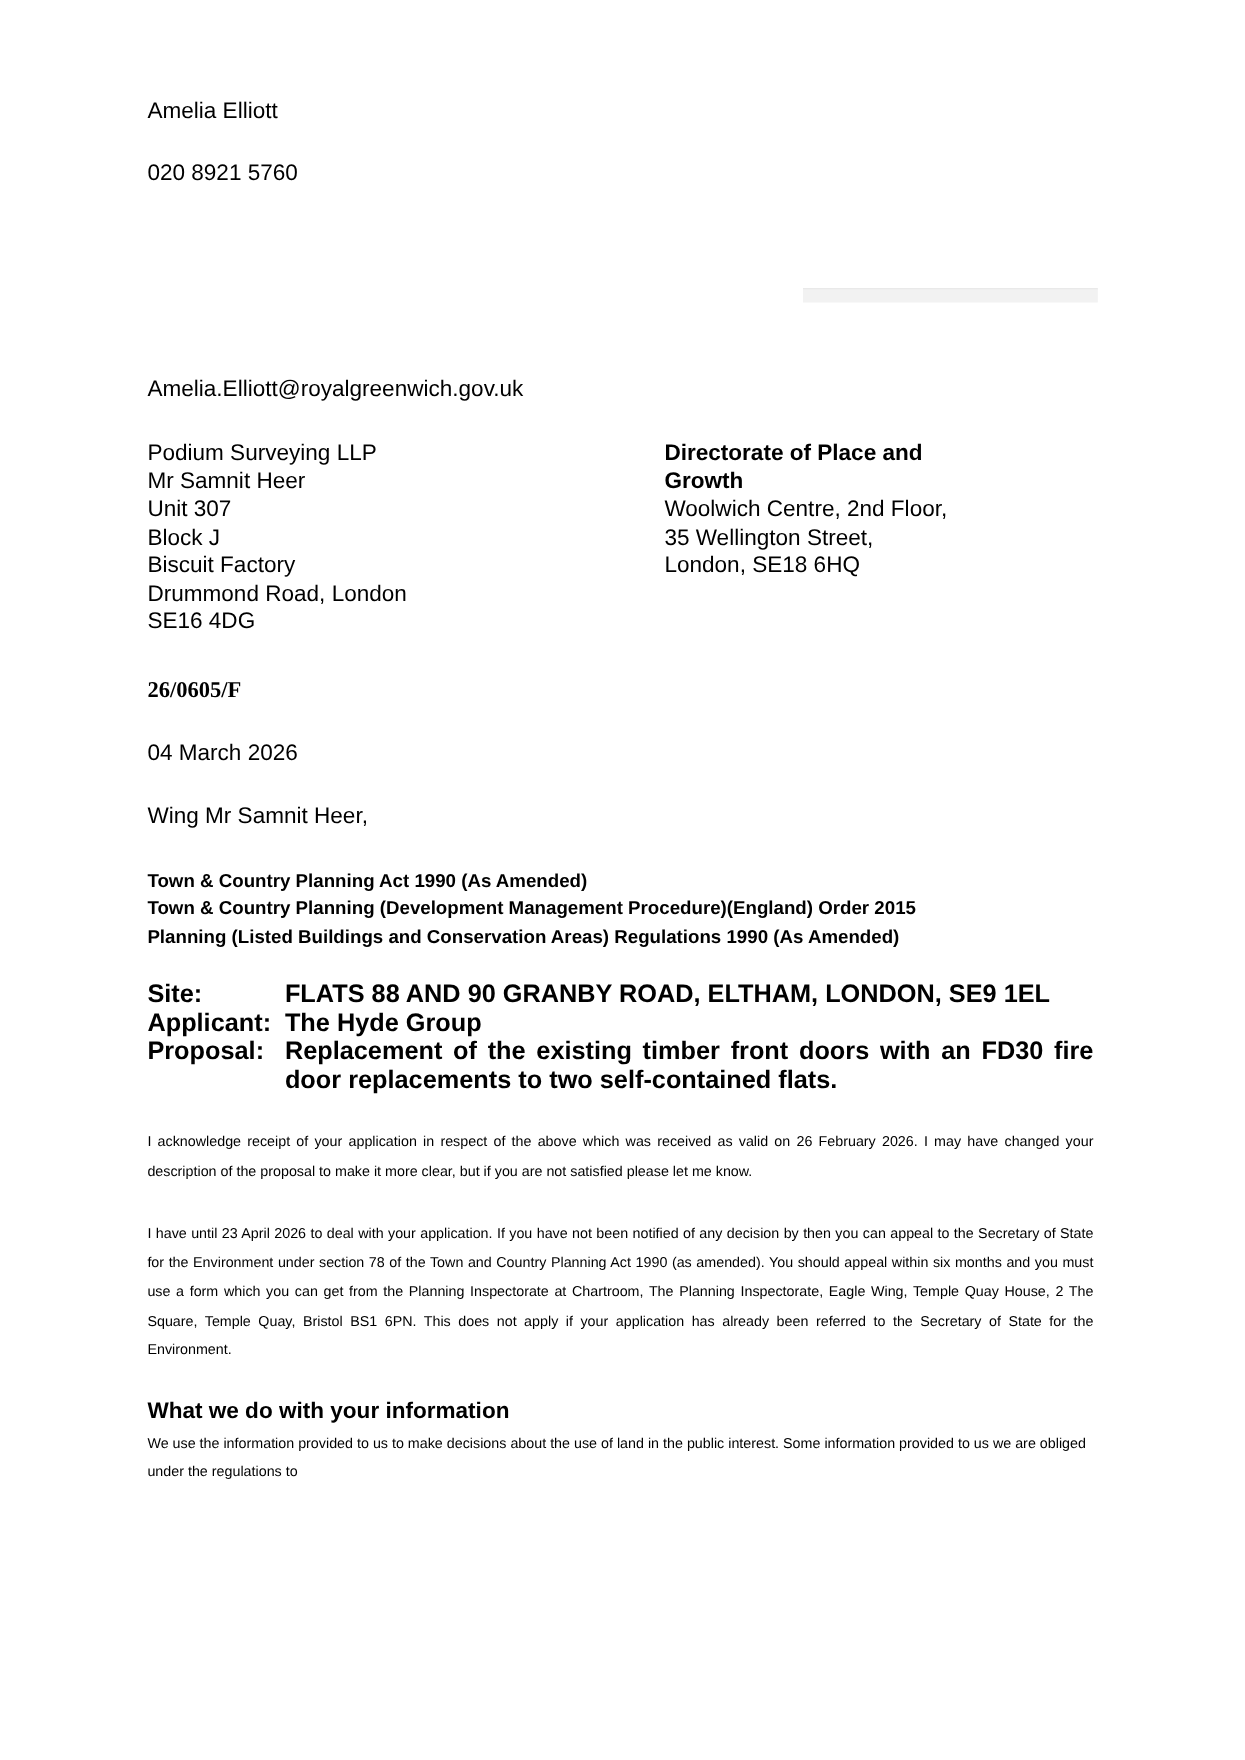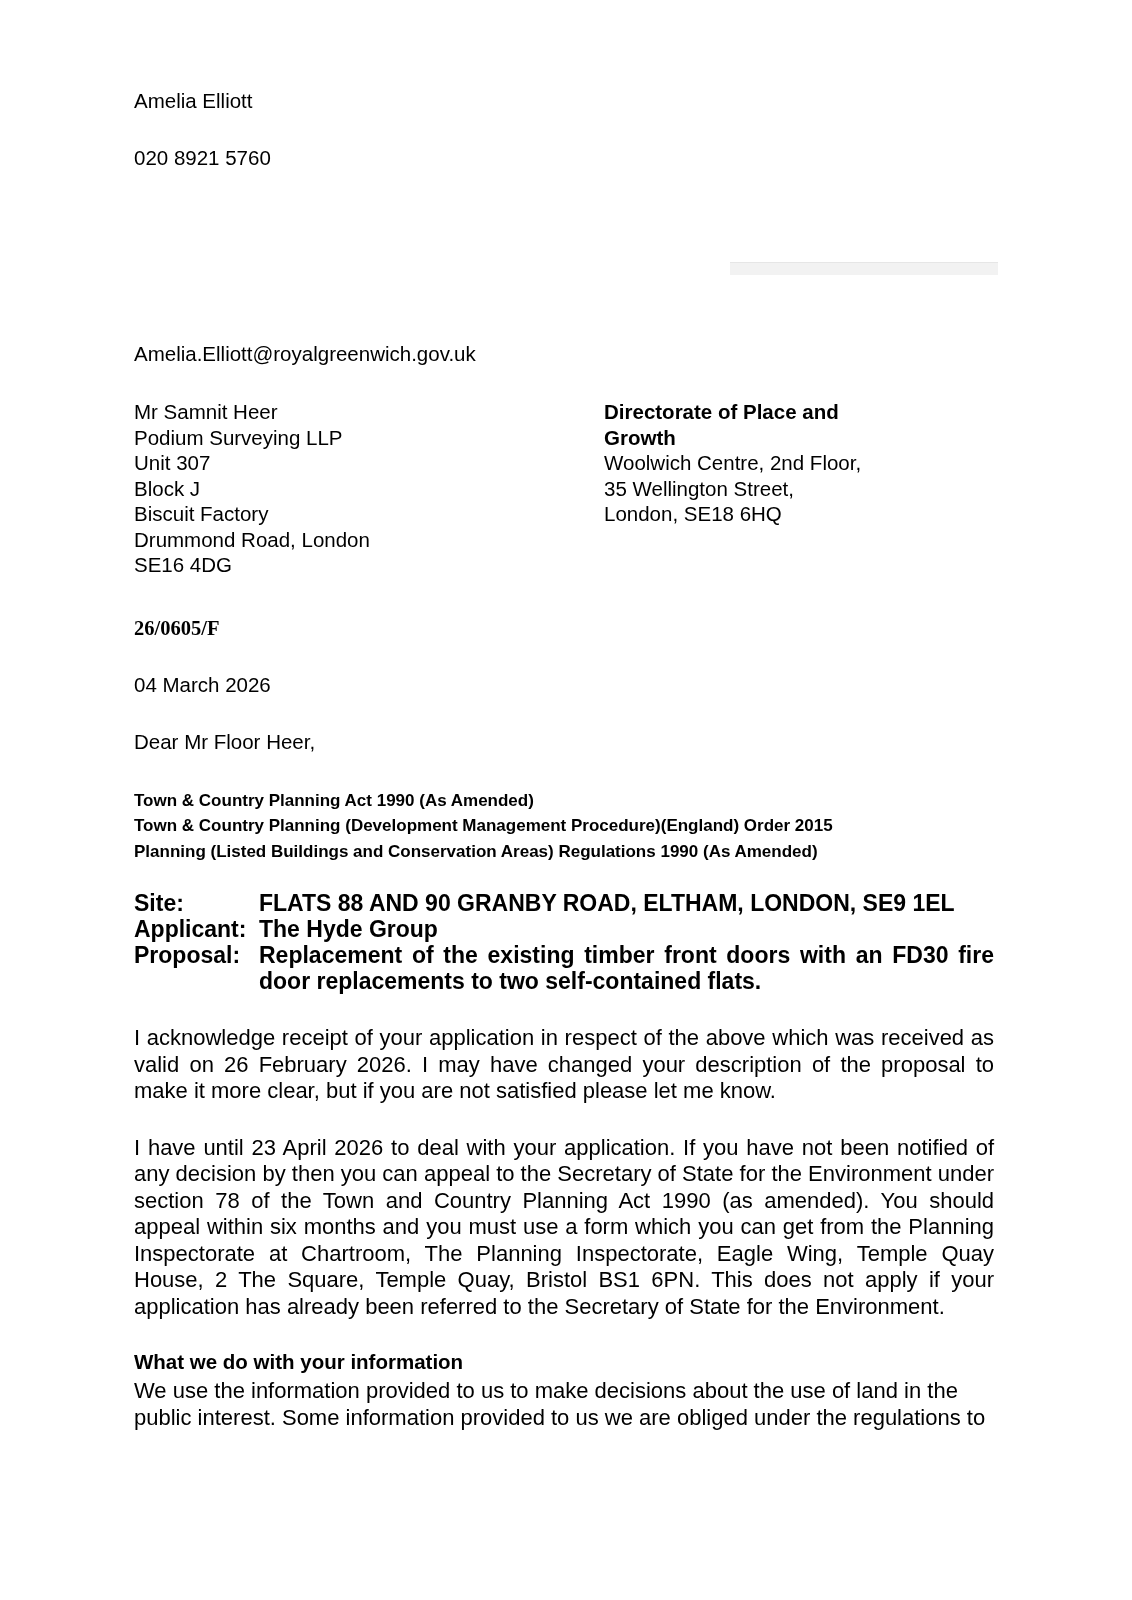--- a/index.html
+++ b/index.html
@@ -113,21 +113,21 @@
   }
   .details-value {
     flex: 1;
   }
   .details-value.justify {
     text-align: justify;
     text-align-last: left;
   }
 
   p.body-para {
-    font-size: 22px;
+    font-size: 13px;
     line-height: 26.5px;
     margin: 0;
     text-align: justify;
     text-align-last: left;
   }
   p.first-para { margin-top: 31px; }
   p.second-para { margin-top: 30px; }
 
   .section-head {
     font-size: 20.5px;
@@ -150,41 +150,41 @@
   <div class="content">
 
     <div class="contact-name">Amelia Elliott</div>
 
     <div class="contact-phone">020 8921 5760</div>
 
     <div class="contact-email">Amelia.Elliott@royalgreenwich.gov.uk</div>
 
     <div class="addr-row">
       <div class="addr-left">
+        <div class="addr-line">Podium Surveying LLP</div>
         <div class="addr-line">Mr Samnit Heer</div>
-        <div class="addr-line">Podium Surveying LLP</div>
         <div class="addr-line">Unit 307</div>
         <div class="addr-line">Block J</div>
         <div class="addr-line">Biscuit Factory</div>
         <div class="addr-line">Drummond Road, London</div>
         <div class="addr-line">SE16 4DG</div>
       </div>
       <div class="addr-right">
         <div class="dept">Directorate of Place and Growth</div>
         <div class="addr-line">Woolwich Centre, 2nd Floor,</div>
         <div class="addr-line">35 Wellington Street,</div>
         <div class="addr-line">London, SE18 6HQ</div>
       </div>
     </div>
 
     <div class="ref">26/0605/F</div>
 
     <div class="date">04 March 2026</div>
 
-    <div class="salutation">Dear Mr Floor  Heer,</div>
+    <div class="salutation">Wing Mr Samnit  Heer,</div>
 
     <div class="acts">
       <div>Town &amp; Country Planning Act 1990 (As Amended)</div>
       <div>Town &amp; Country Planning (Development Management Procedure)(England) Order 2015</div>
       <div>Planning (Listed Buildings and Conservation Areas) Regulations 1990 (As Amended)</div>
     </div>
 
     <div class="details">
       <div class="details-row">
         <div class="details-label">Site:</div>

